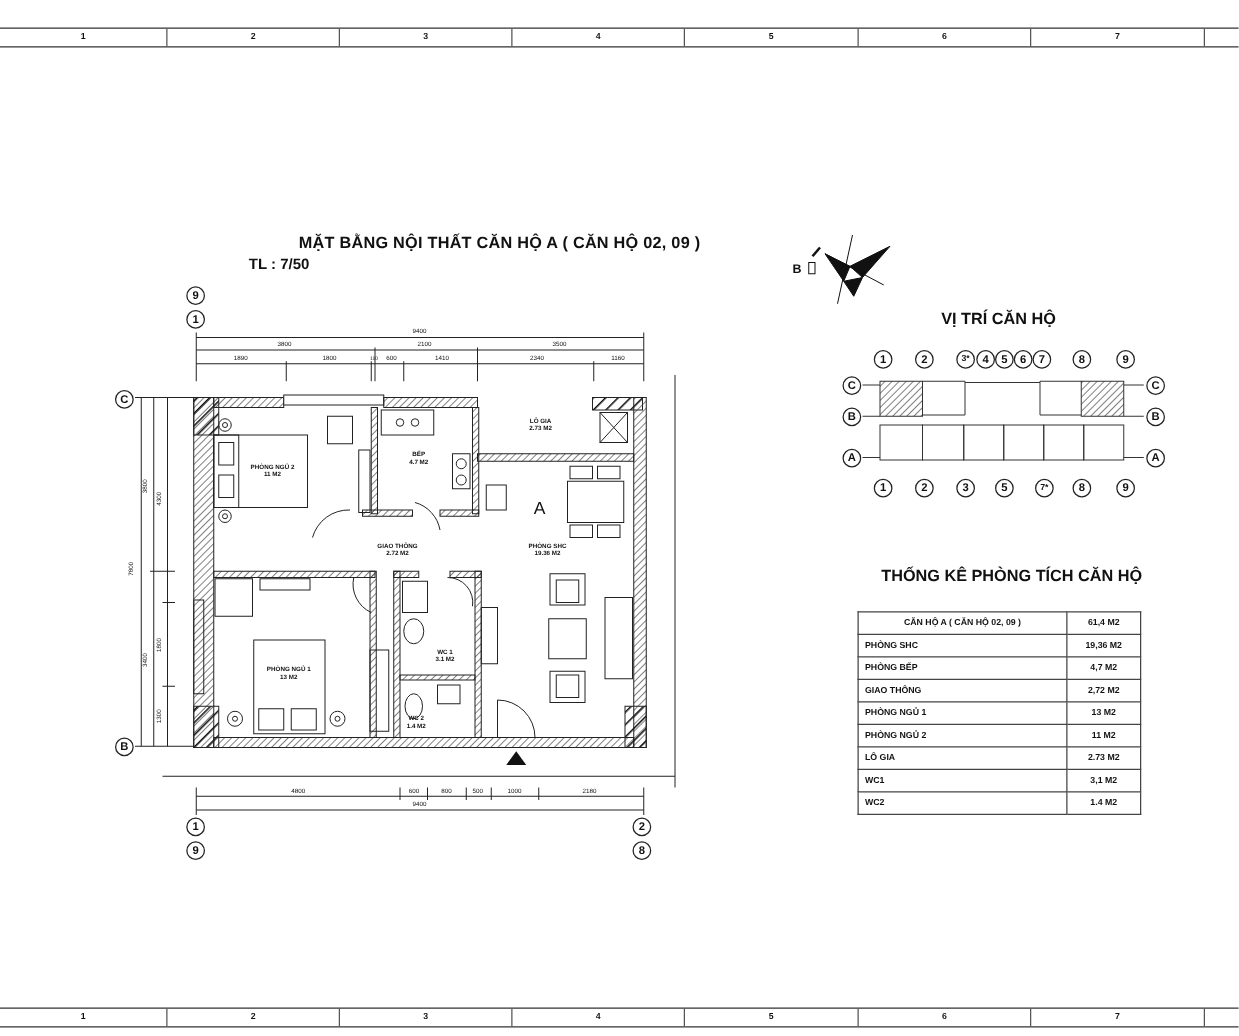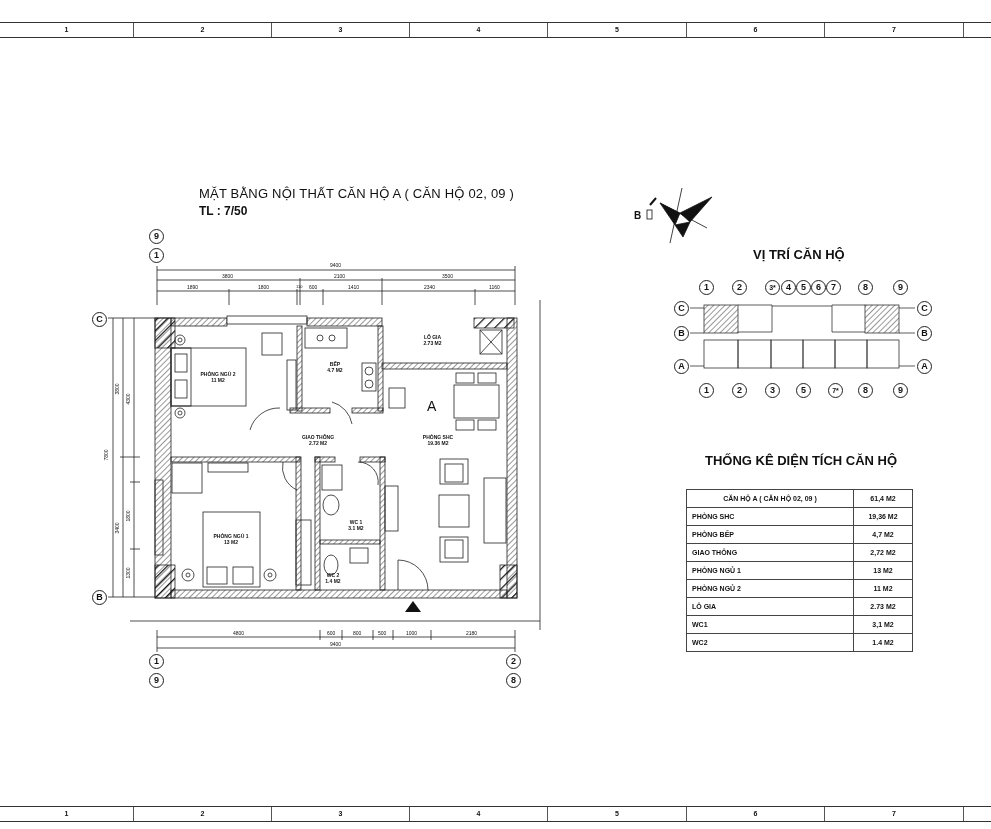--- a/index.html
+++ b/index.html
@@ -1,20 +1,20 @@
 <!DOCTYPE html>
 <html><head>
 <meta charset="utf-8">
 <style>
   html,body{margin:0;padding:0;background:#fff;}
   body{width:991px;height:829px;position:relative;overflow:hidden;font-family:"Liberation Sans",sans-serif;color:#111;}
   .frame-bar{position:absolute;left:0;width:991px;height:14px;border-top:1px solid #333;border-bottom:1px solid #333;display:flex;}
   .frame-bar .cell{flex:0 0 auto;border-right:1px solid #555;font-size:7px;font-weight:bold;text-align:center;line-height:14px;}
   .abs{position:absolute;}
-  .title{font-weight:normal;font-size:13px;letter-spacing:0.2px;}
+  .title{font-weight:bold;font-size:13px;letter-spacing:0.2px;margin-left:40px;}
   .sub{font-weight:bold;font-size:12px;}
   .bubble{position:absolute;width:13px;height:13px;border:1px solid #222;border-radius:50%;font-size:9px;font-weight:bold;text-align:center;line-height:13px;background:#fff;}
   .tbl{position:absolute;left:686px;top:489px;width:227px;border-collapse:collapse;font-size:7px;font-weight:bold;}
   .tbl td{border:1px solid #444;height:17px;padding:0 5px;}
   .tbl td.v{text-align:center;width:48px;}
   .tbl tr.head td:first-child{text-align:center;}
   svg{position:absolute;left:0;top:0;}
 </style>
 </head>
 <body>
@@ -303,21 +303,21 @@
 <div class="bubble" style="left:858px;top:383px">8</div>
 <div class="bubble" style="left:893px;top:383px">9</div>
 
 <div class="bubble" style="left:674px;top:301px">C</div>
 <div class="bubble" style="left:674px;top:326px">B</div>
 <div class="bubble" style="left:674px;top:359px">A</div>
 <div class="bubble" style="left:917px;top:301px">C</div>
 <div class="bubble" style="left:917px;top:326px">B</div>
 <div class="bubble" style="left:917px;top:359px">A</div>
 
-<div class="abs" style="left:705px;top:453px;font-size:13px;font-weight:bold">THỐNG KÊ DIỆN TÍCH CĂN HỘ</div>
+<div class="abs" style="left:705px;top:453px;font-size:13px;font-weight:bold">THỐNG KÊ PHÒNG TÍCH CĂN HỘ</div>
 <table class="tbl">
   <tbody>
       <tr class="head">
     <td>CĂN HỘ A ( CĂN HỘ 02, 09 )</td>
     <td class="v">61,4 M2</td>
   </tr>
   <tr>
         <td>PHÒNG SHC</td>
         <td class="v">19,36 M2</td>
       </tr>

